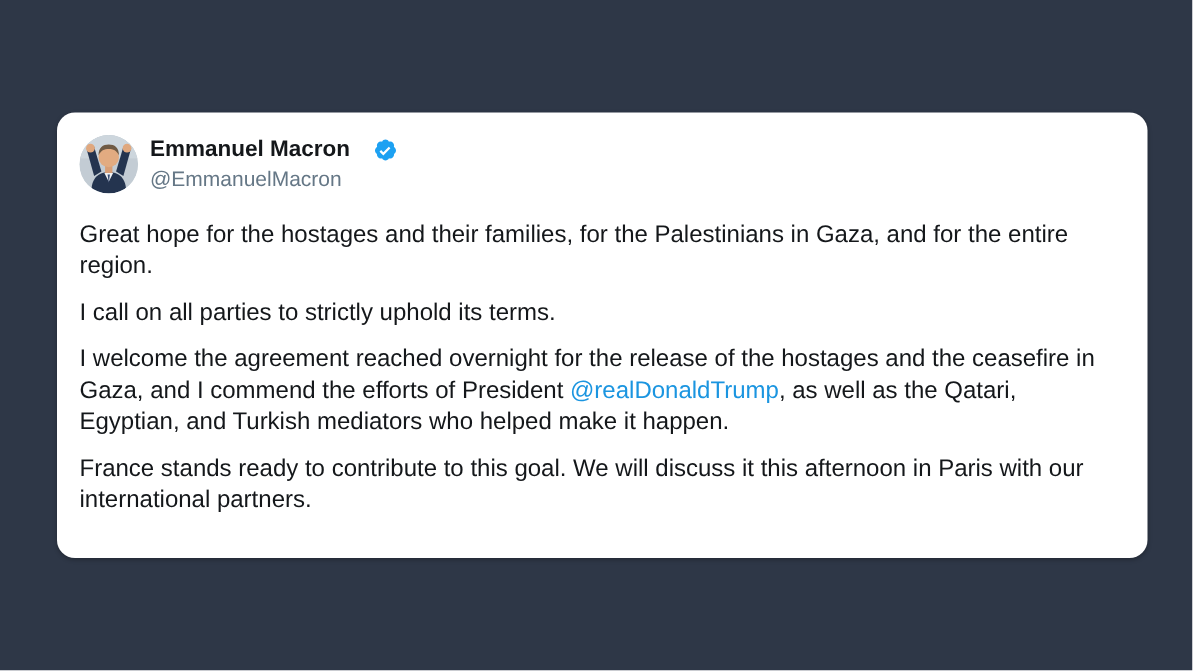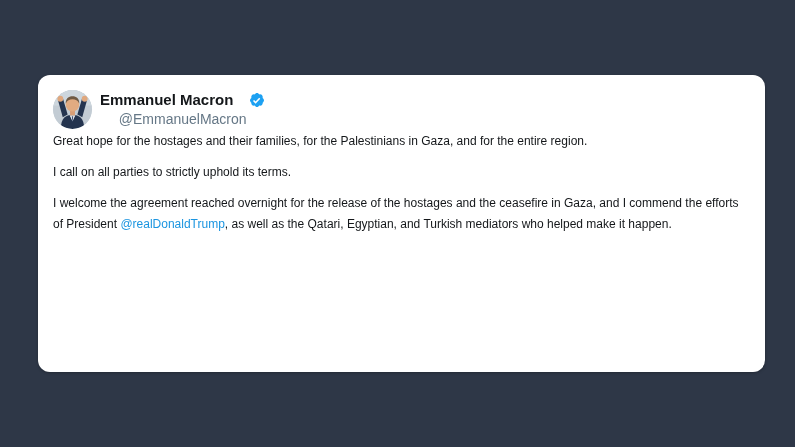--- a/index.html
+++ b/index.html
@@ -61,26 +61,25 @@
     flex: 0 0 16px;
   }
   .verified-badge svg { width: 16px; height: 16px; display: block; }
 
   .author-handle {
     font-size: 14px;
     color: #657786;
     margin-top: 2px;
     cursor: pointer;
     line-height: 17px;
-    text-align: center;
   }
 
   .tweet-body {
-    margin-top: 2px;
-    font-size: 12px;
+    margin-top: 17px;
+    font-size: 16px;
     line-height: 21px;
     color: #14171a;
   }
   .tweet-body p { margin: 0 0 10px 0; }
   .tweet-body p:last-child { margin-bottom: 0; }
 
   .mention {
     color: #1b95e0;
     text-decoration: none;
     cursor: pointer;
@@ -134,16 +133,17 @@
           </span>
         </div>
         <div class="author-handle">@EmmanuelMacron</div>
       </div>
     </div>
 
     <div class="tweet-body">
       <p>Great hope for the hostages and their families, for the Palestinians in Gaza, and for the entire region.</p>
       <p>I call on all parties to strictly uphold its terms.</p>
       <p><span>I welcome the agreement reached overnight for the release of the hostages and the ceasefire in Gaza, and I commend the efforts of President </span><a class="mention">@realDonaldTrump</a><span>, as well as the Qatari, Egyptian, and Turkish mediators who helped make it happen.</span></p>
+      <p>France stands ready to contribute to this goal. We will discuss it this afternoon in Paris with our international partners.</p>
     </div>
 
   </div>
 </div>
 
 </body></html>

